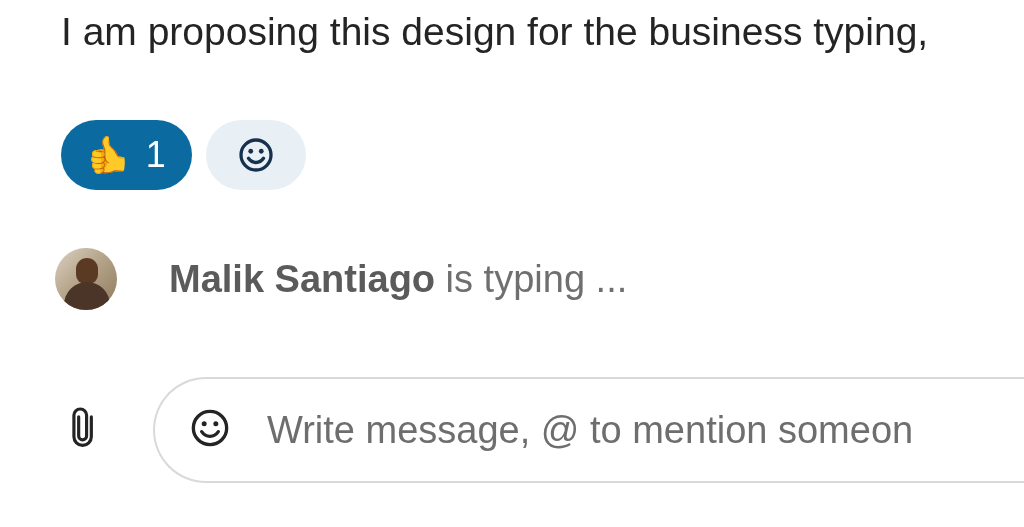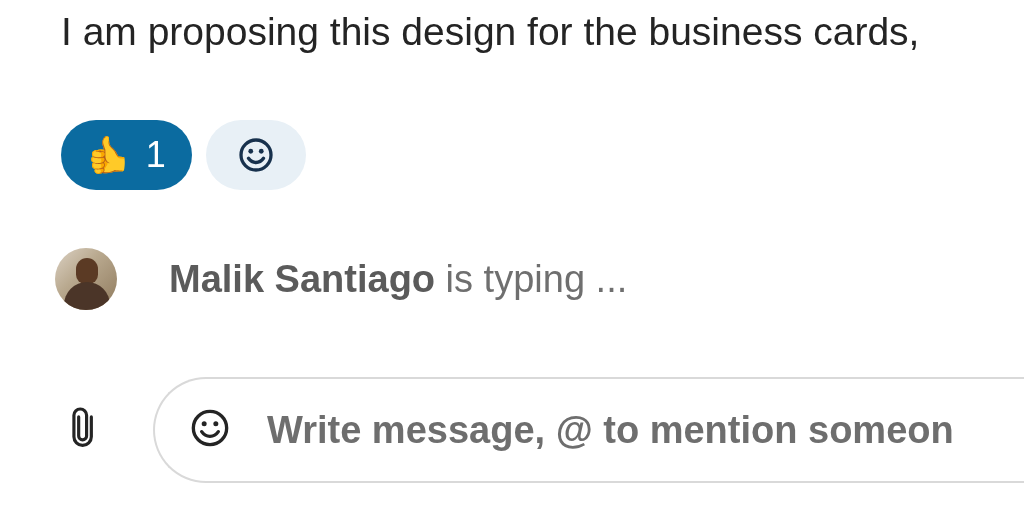--- a/index.html
+++ b/index.html
@@ -155,21 +155,20 @@
     border: 2px solid #d9d9d9;
     border-right: none;
     border-top-left-radius: 56px;
     border-bottom-left-radius: 56px;
     background: #ffffff;
     display: flex;
     align-items: center;
     padding-left: 32px;
     box-sizing: border-box;
     cursor: text;
-    font-weight: bold;
   }
   .compose-emoji {
     width: 46px;
     height: 46px;
     display: flex;
     align-items: center;
     justify-content: center;
     margin-right: 34px;
     cursor: pointer;
     flex: 0 0 auto;
@@ -179,21 +178,21 @@
     color: #6e6e6e;
     white-space: nowrap;
     overflow: hidden;
   }
 </style>
 </head>
 <body>
 
 <div class="canvas">
 
-  <div class="message-text">I am proposing this design for the business cards,</div>
+  <div class="message-text">I am proposing this design for the business typing,</div>
 
   <div class="reactions">
     <div class="reaction-pill reaction-thumbsup">
       <span class="emoji">👍</span>
       <span class="count">1</span>
     </div>
 
     <div class="reaction-pill reaction-add">
       <span>
         <svg width="36" height="36" viewBox="0 0 24 24" fill="none">

